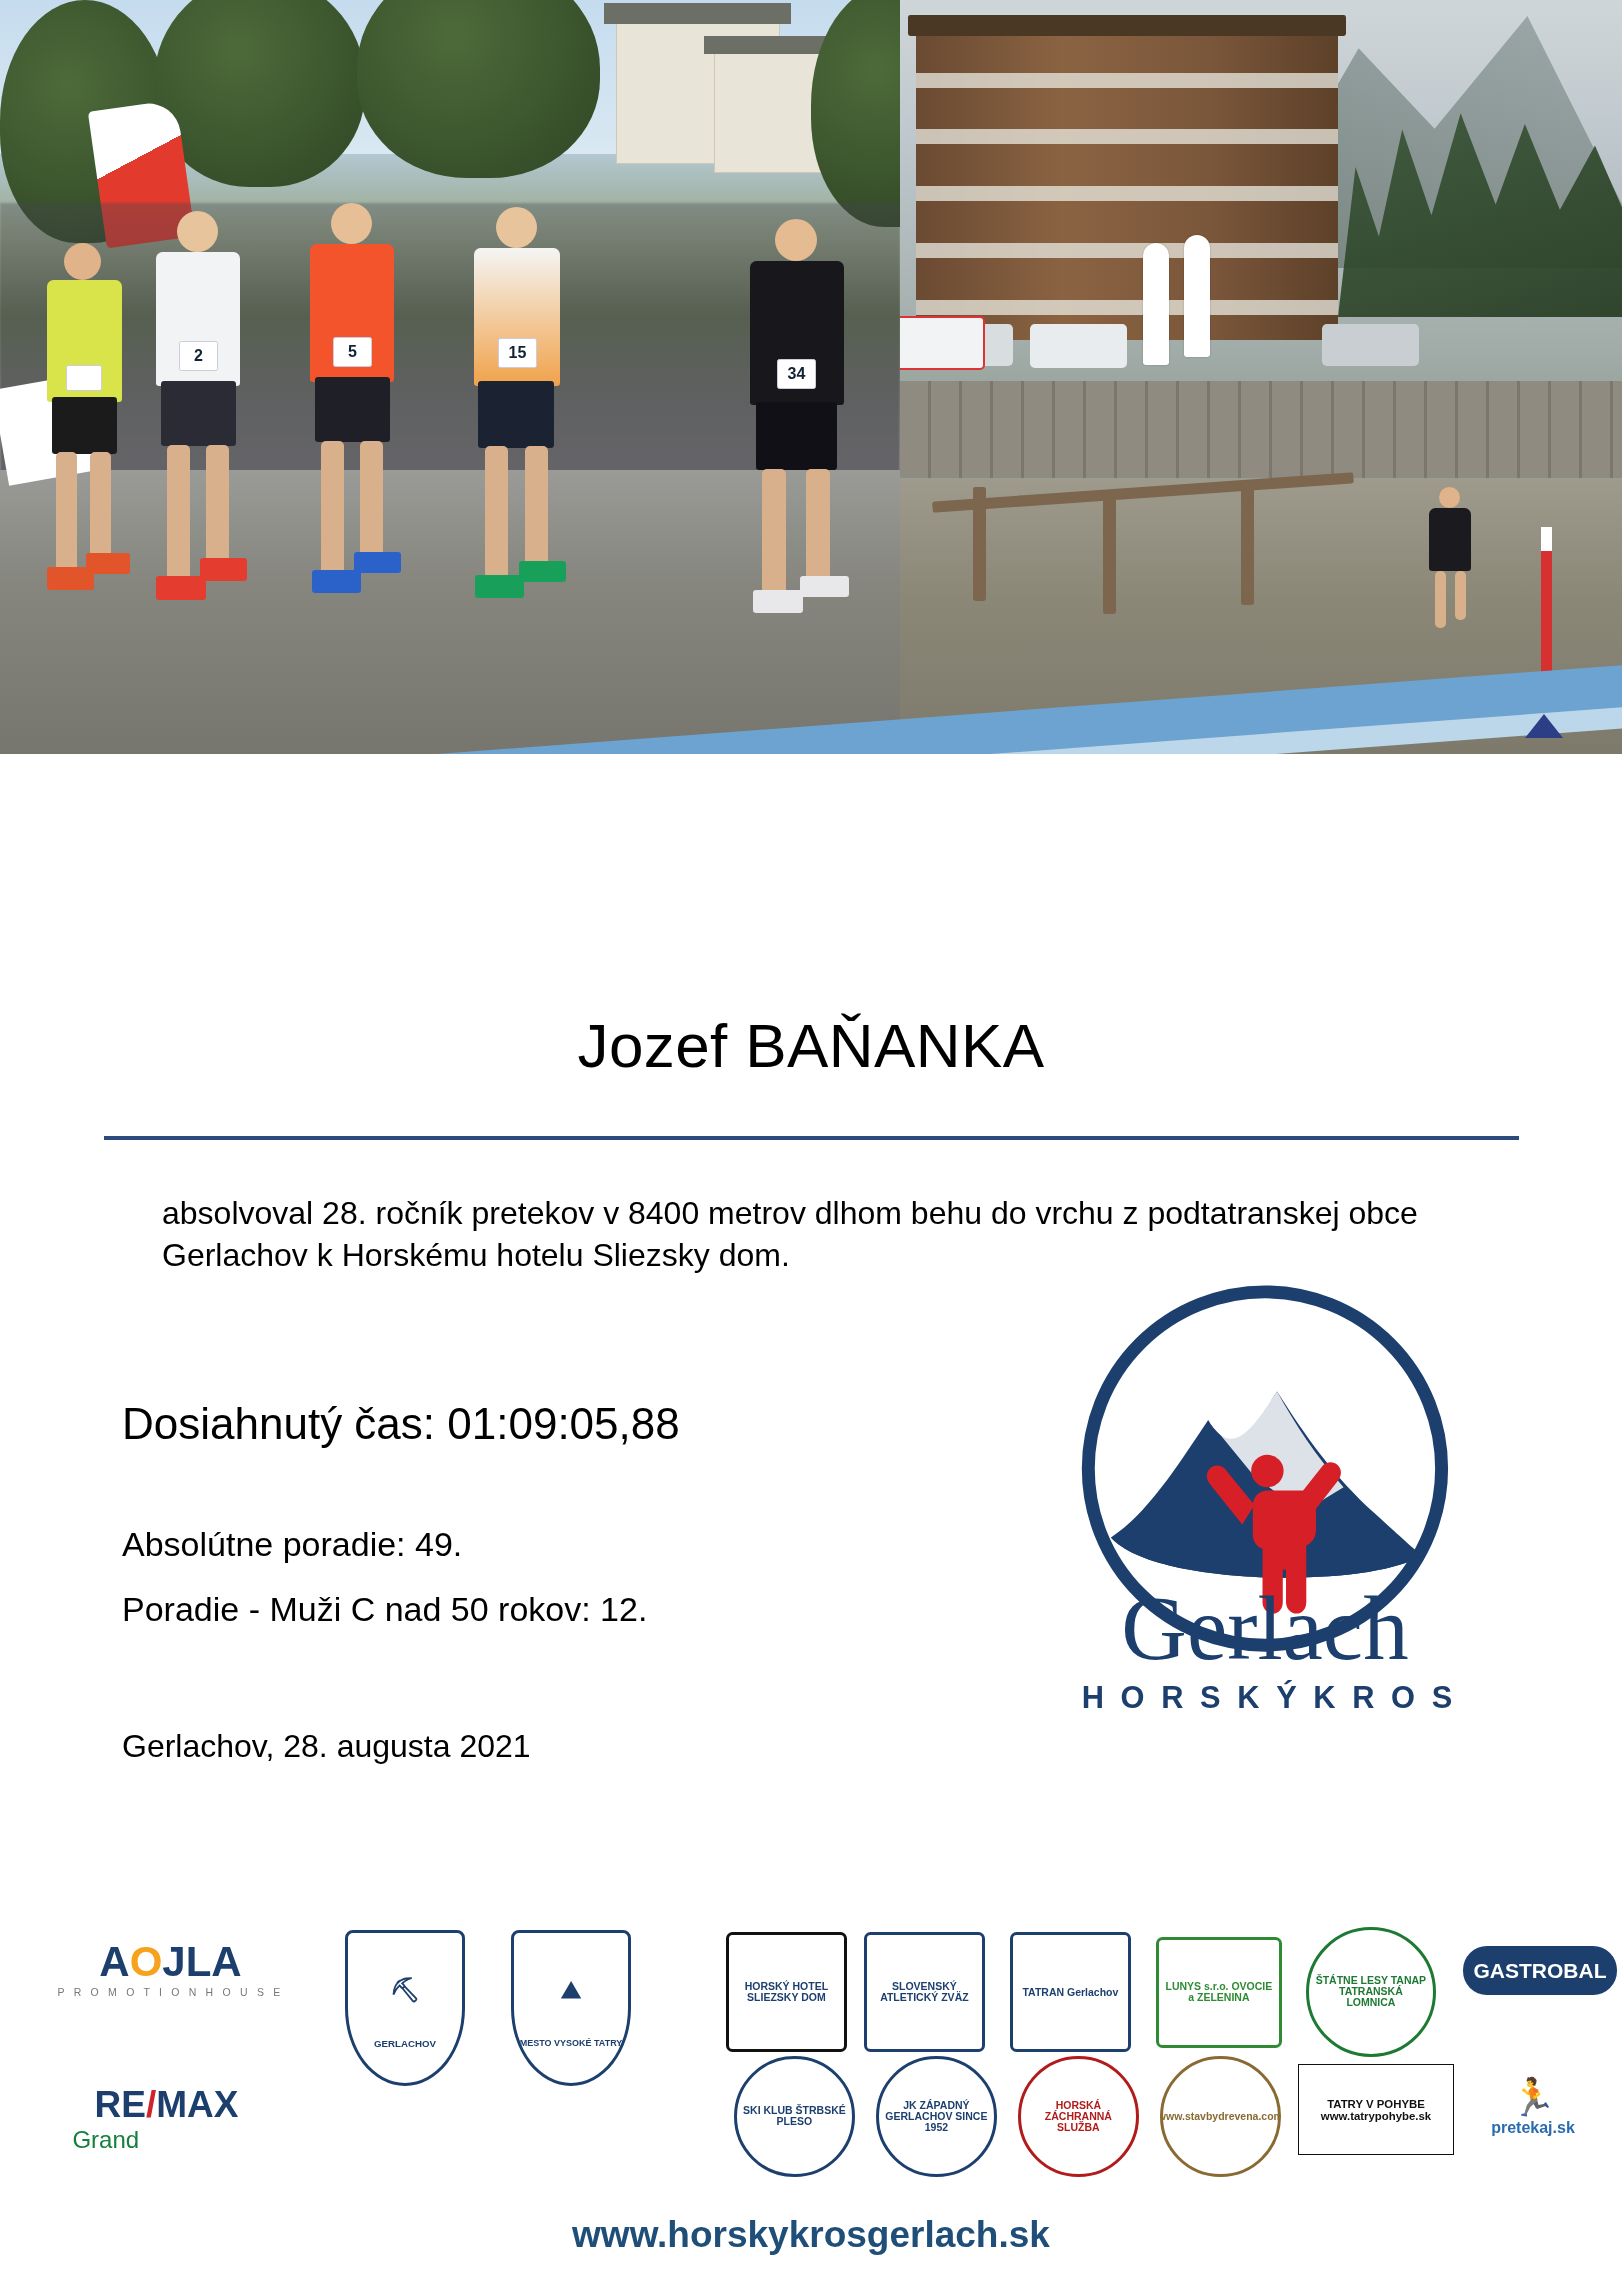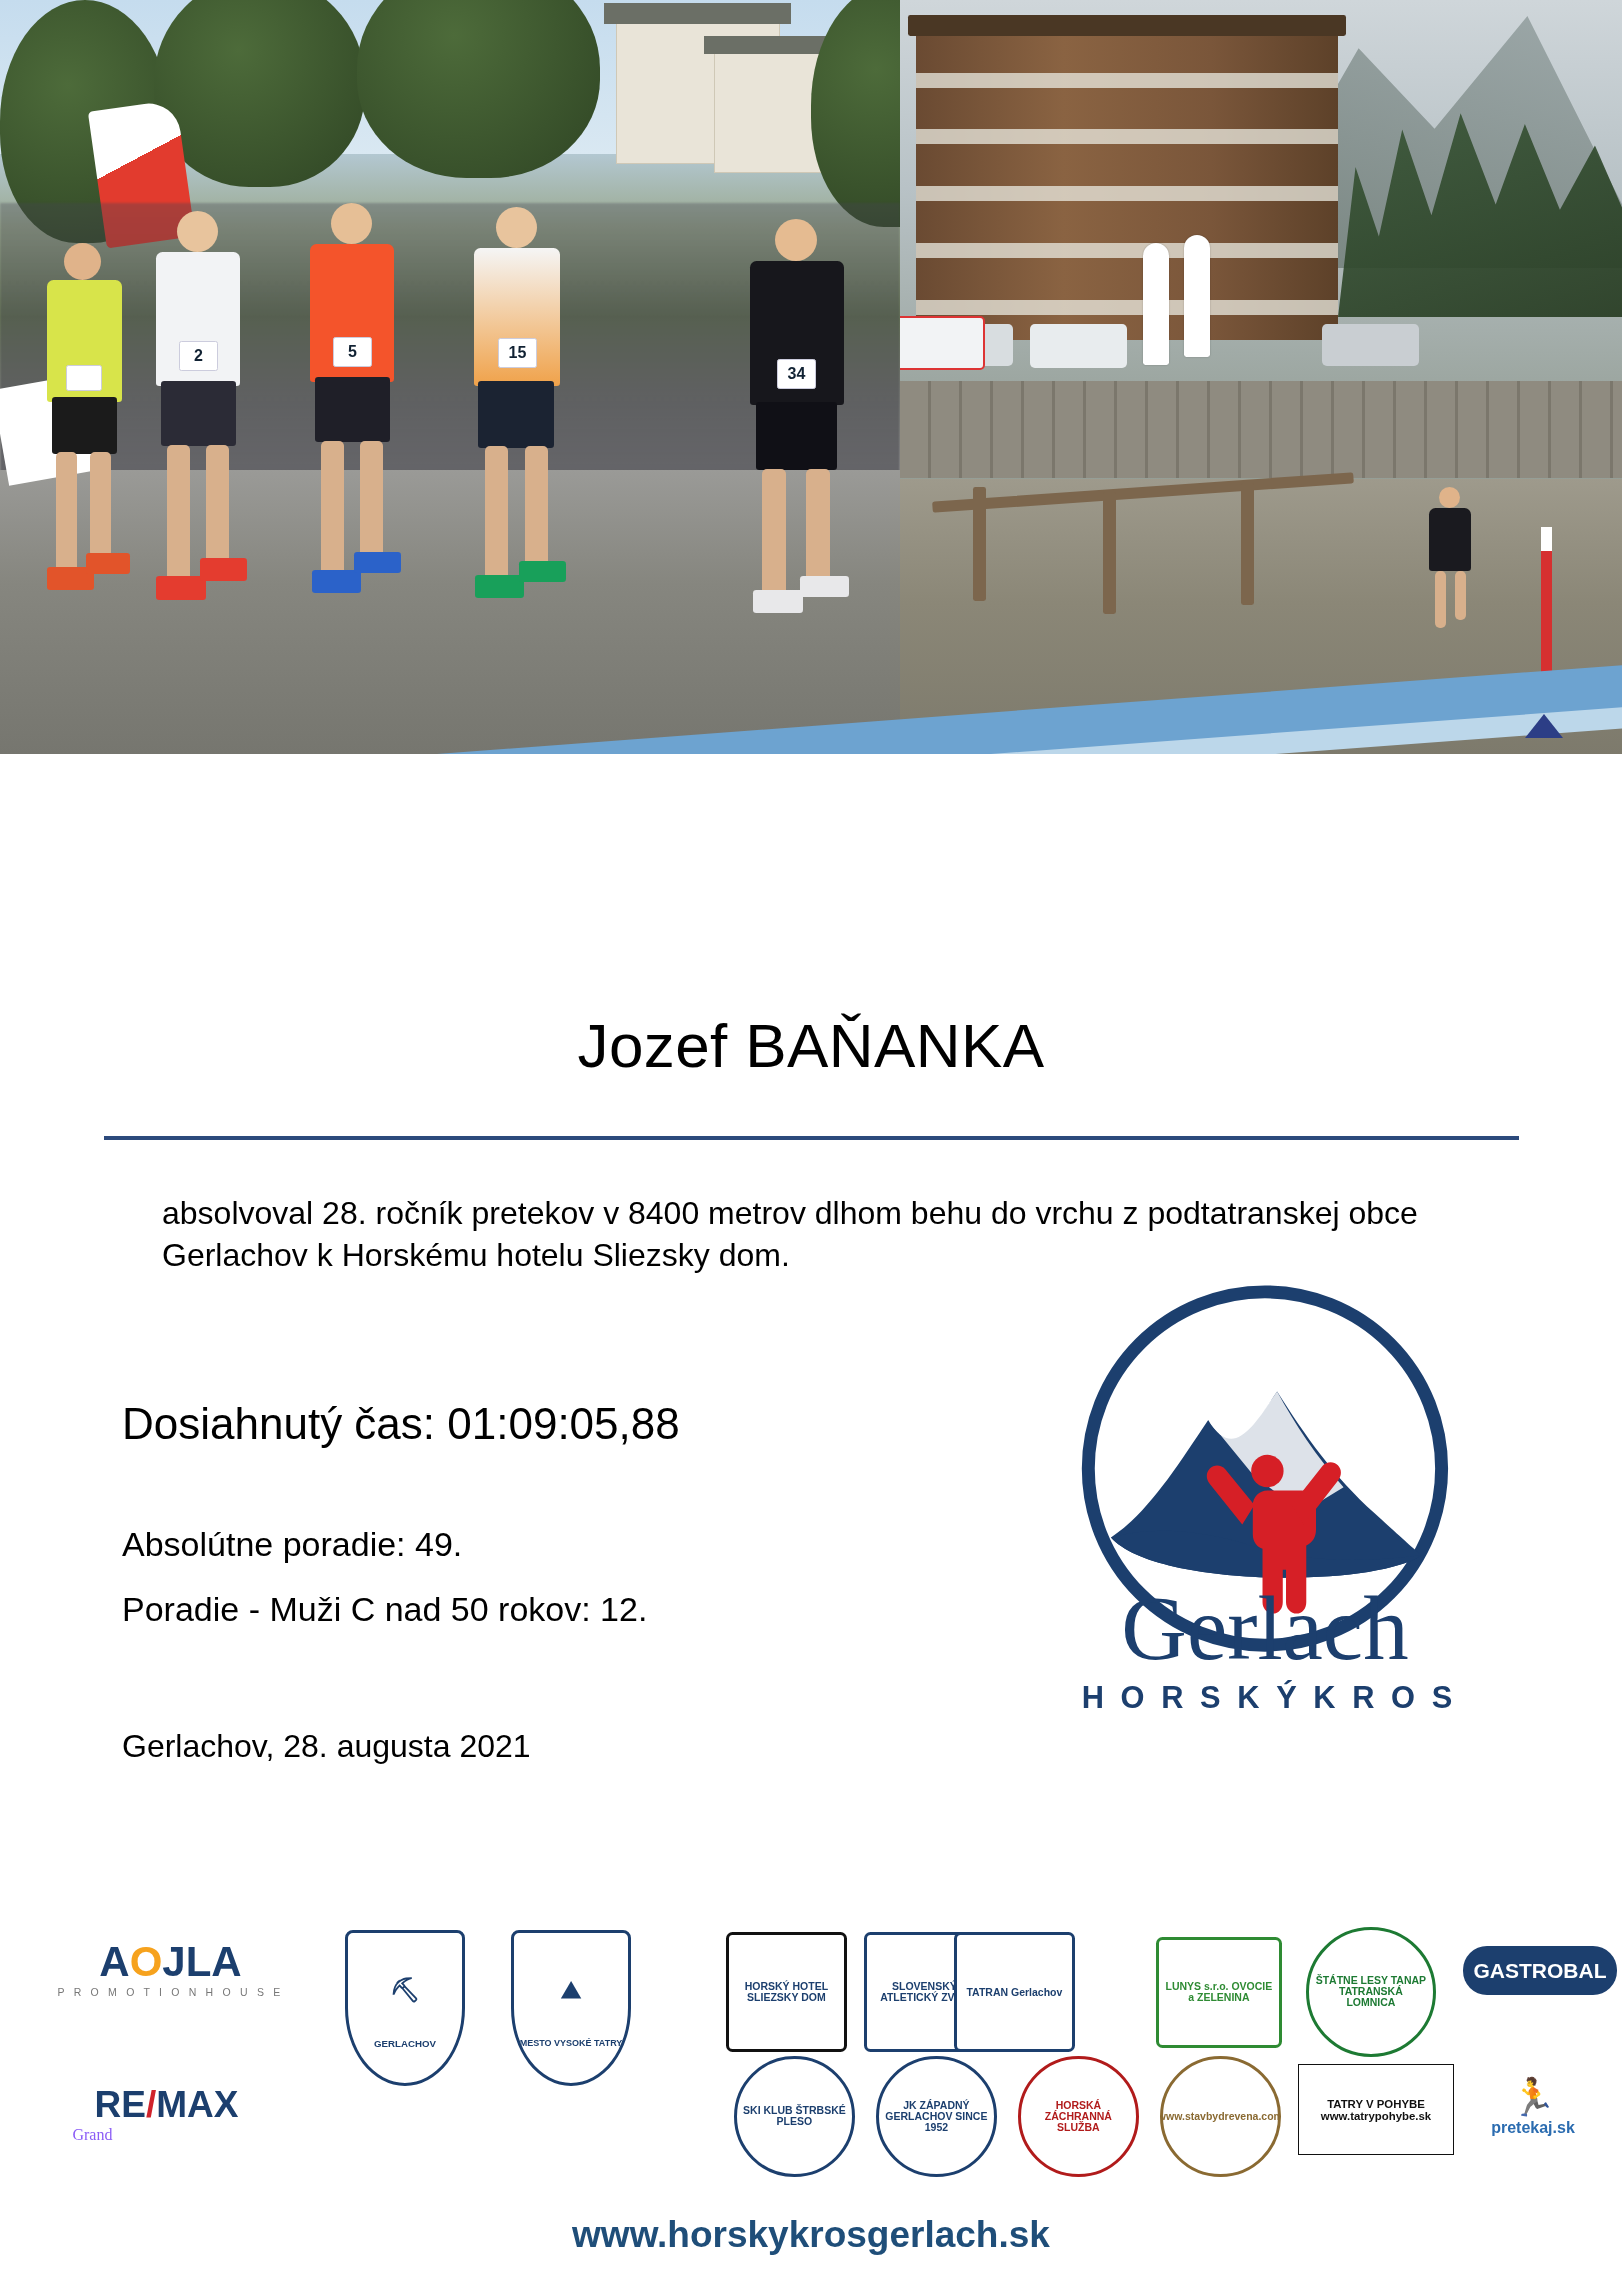--- a/index.html
+++ b/index.html
@@ -244,21 +244,21 @@
     font-size:37px;
     font-weight:bold;
   }
   .remax {
     position:absolute;
     font-weight:bold;
     font-size:37px;
     color:#1c3f6e;
   }
   .remax .slash { color:#d0232b; }
-  .remax-sub { font-size:16px; color:#8b5cf6; font-weight:normal;font-family:Liberation Serif, serif; }
+  .remax-sub { font-size:24px; color:#15803d; font-weight:normal; }
   .swix {
     position:absolute;
     font-size:42px;
     font-weight:bold;
     font-style:italic;
     color:#c8102e;
     letter-spacing:-0.8px;
   }
   .ajla {
     position:absolute;
@@ -461,21 +461,21 @@
     <div style="font-size:24px;color:#1c3f6e;">⛰</div>
     <div style="font-size:9px;margin-top:34px;">MESTO VYSOKÉ TATRY</div>
   </div>
 
   <div class="sp sp-round" style="left:726px;top:9.7px;width:105px;height:105px;border-radius:6.5px;border-color:#111;">
     <span>HORSKÝ HOTEL SLIEZSKY DOM</span>
   </div>
   <div class="sp sp-round" style="left:864px;top:9.7px;width:105px;height:105px;border-radius:6.5px;">
     <span>SLOVENSKÝ ATLETICKÝ ZVÄZ</span>
   </div>
-  <div class="sp sp-round" style="left:954px;top:9.7px;width:105px;height:105px;border-radius:6.5px;text-align:center;">
+  <div class="sp sp-round" style="left:1010px;top:9.7px;width:105px;height:105px;border-radius:6.5px;text-align:center;">
     <span>TATRAN Gerlachov</span>
   </div>
   <div class="sp sp-round" style="left:1156px;top:14.6px;width:110px;height:96px;border-radius:6.5px;border-color:#2e8b33;color:#2e8b33;">
     <span>LUNYS s.r.o. OVOCIE a ZELENINA</span>
   </div>
   <div class="sp sp-round" style="left:1306px;top:4.9px;width:114px;height:114px;border-color:#1d7a33;color:#1d7a33;">
     <span>ŠTÁTNE LESY TANAP TATRANSKÁ LOMNICA</span>
   </div>
   <div class="gastrobal" style="left:1436px;top:24px;width:154px;height:49px;margin-left:27px;">
     <span>GASTROBAL</span>

